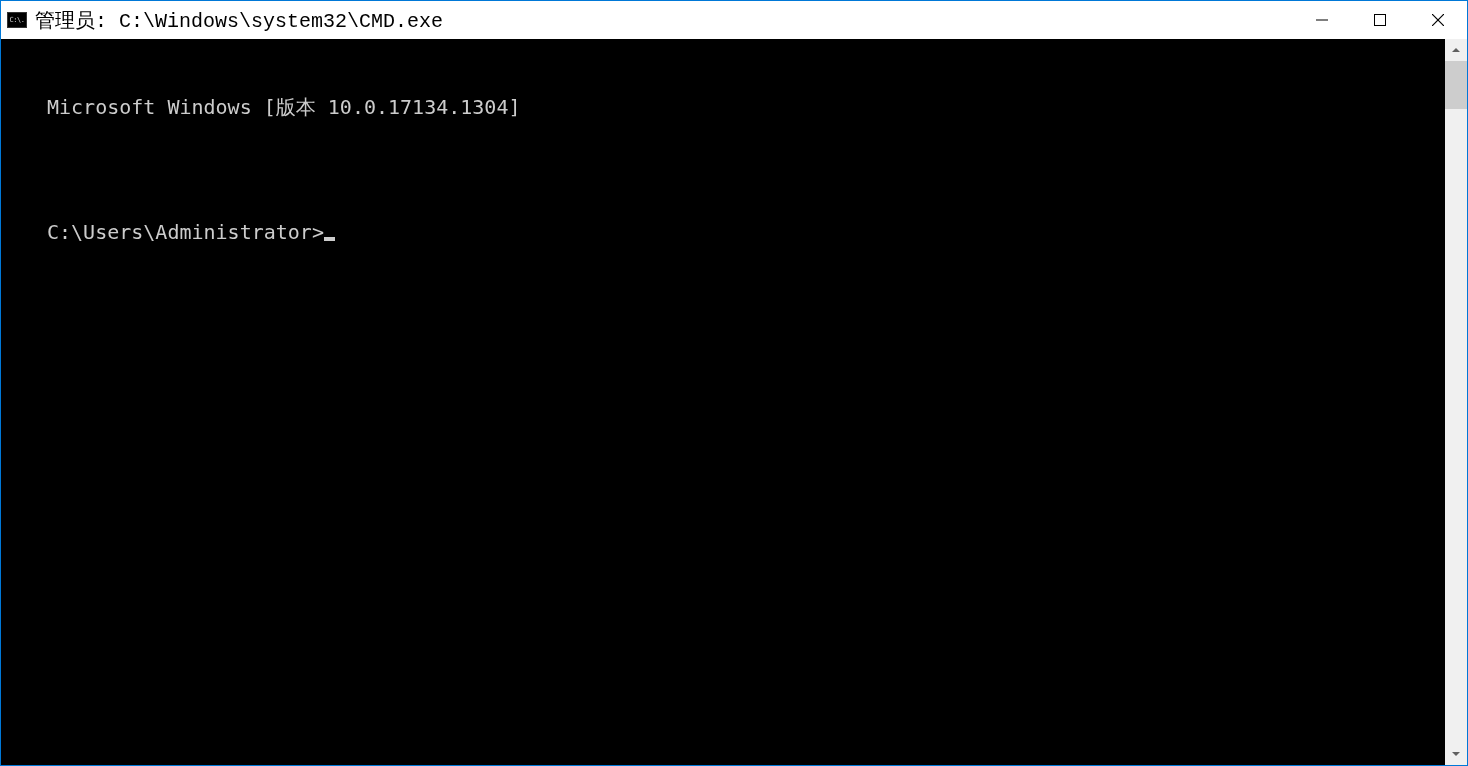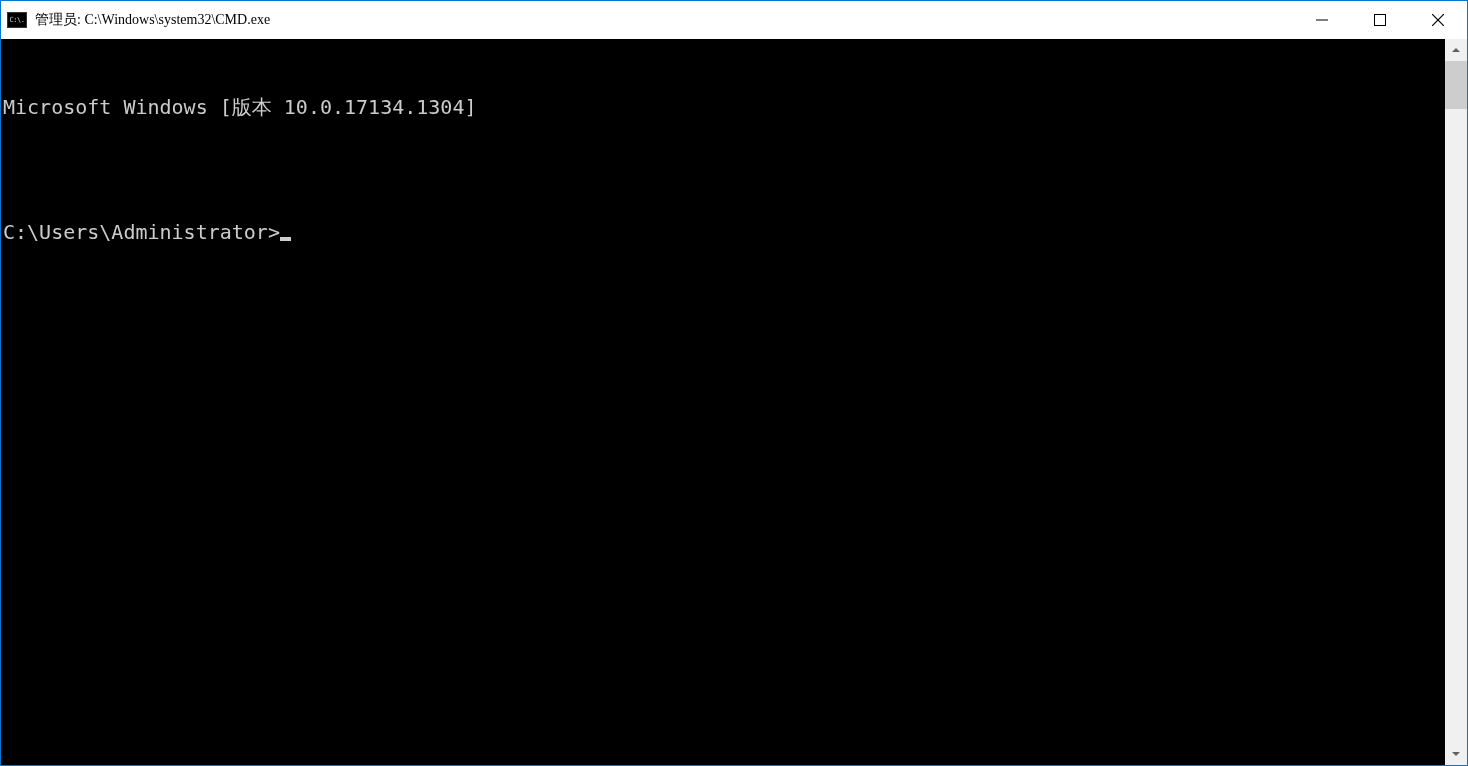--- a/index.html
+++ b/index.html
@@ -42,24 +42,24 @@
       justify-content: center;
     }
     .titlebar-icon-text {
       color: #cccccc;
       font-size: 7px;
       font-family: monospace;
       line-height: 1;
       letter-spacing: -0.5px;
     }
     .titlebar-title {
-      font-size: 14px;
+      font-size: 20px;
       color: #000000;
       flex: 1;
-      font-family: Liberation Serif, serif;
+      font-family: Liberation Mono, monospace;
     }
     .titlebar-controls {
       display: flex;
       height: 100%;
     }
     .titlebar-button {
       width: 58px;
       height: 100%;
       display: flex;
       align-items: center;
@@ -83,24 +83,26 @@
       color: #cccccc;
       font-family: 'NSimSun', 'SimSun', 'Consolas', monospace;
       font-size: 20px;
       padding: 6px 0 0 2px;
       line-height: 1.25;
       white-space: pre;
       overflow: hidden;
     }
     .terminal-line {
       display: block;
+      margin-left: 44px;
     }
     .prompt-line {
       display: flex;
       align-items: baseline;
+      margin-left: 44px;
     }
     .cursor {
       display: inline-block;
       width: 11px;
       height: 4px;
       background: #cccccc;
       margin-left: 0px;
       vertical-align: baseline;
       position: relative;
       top: 2px;

